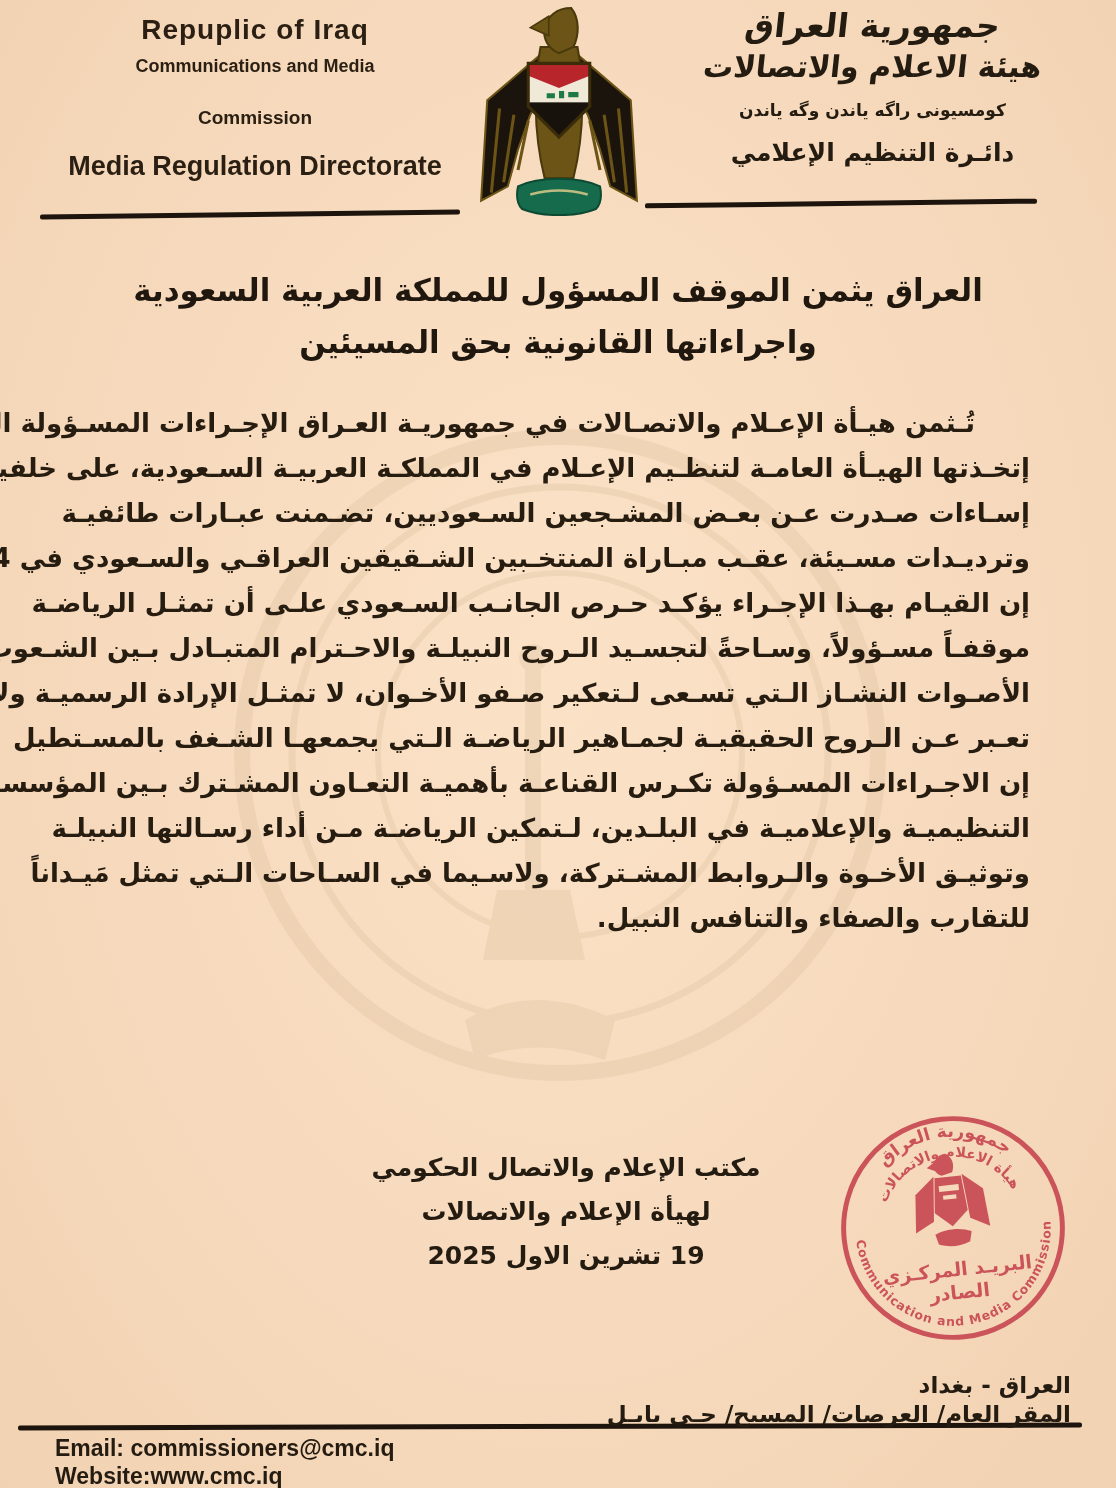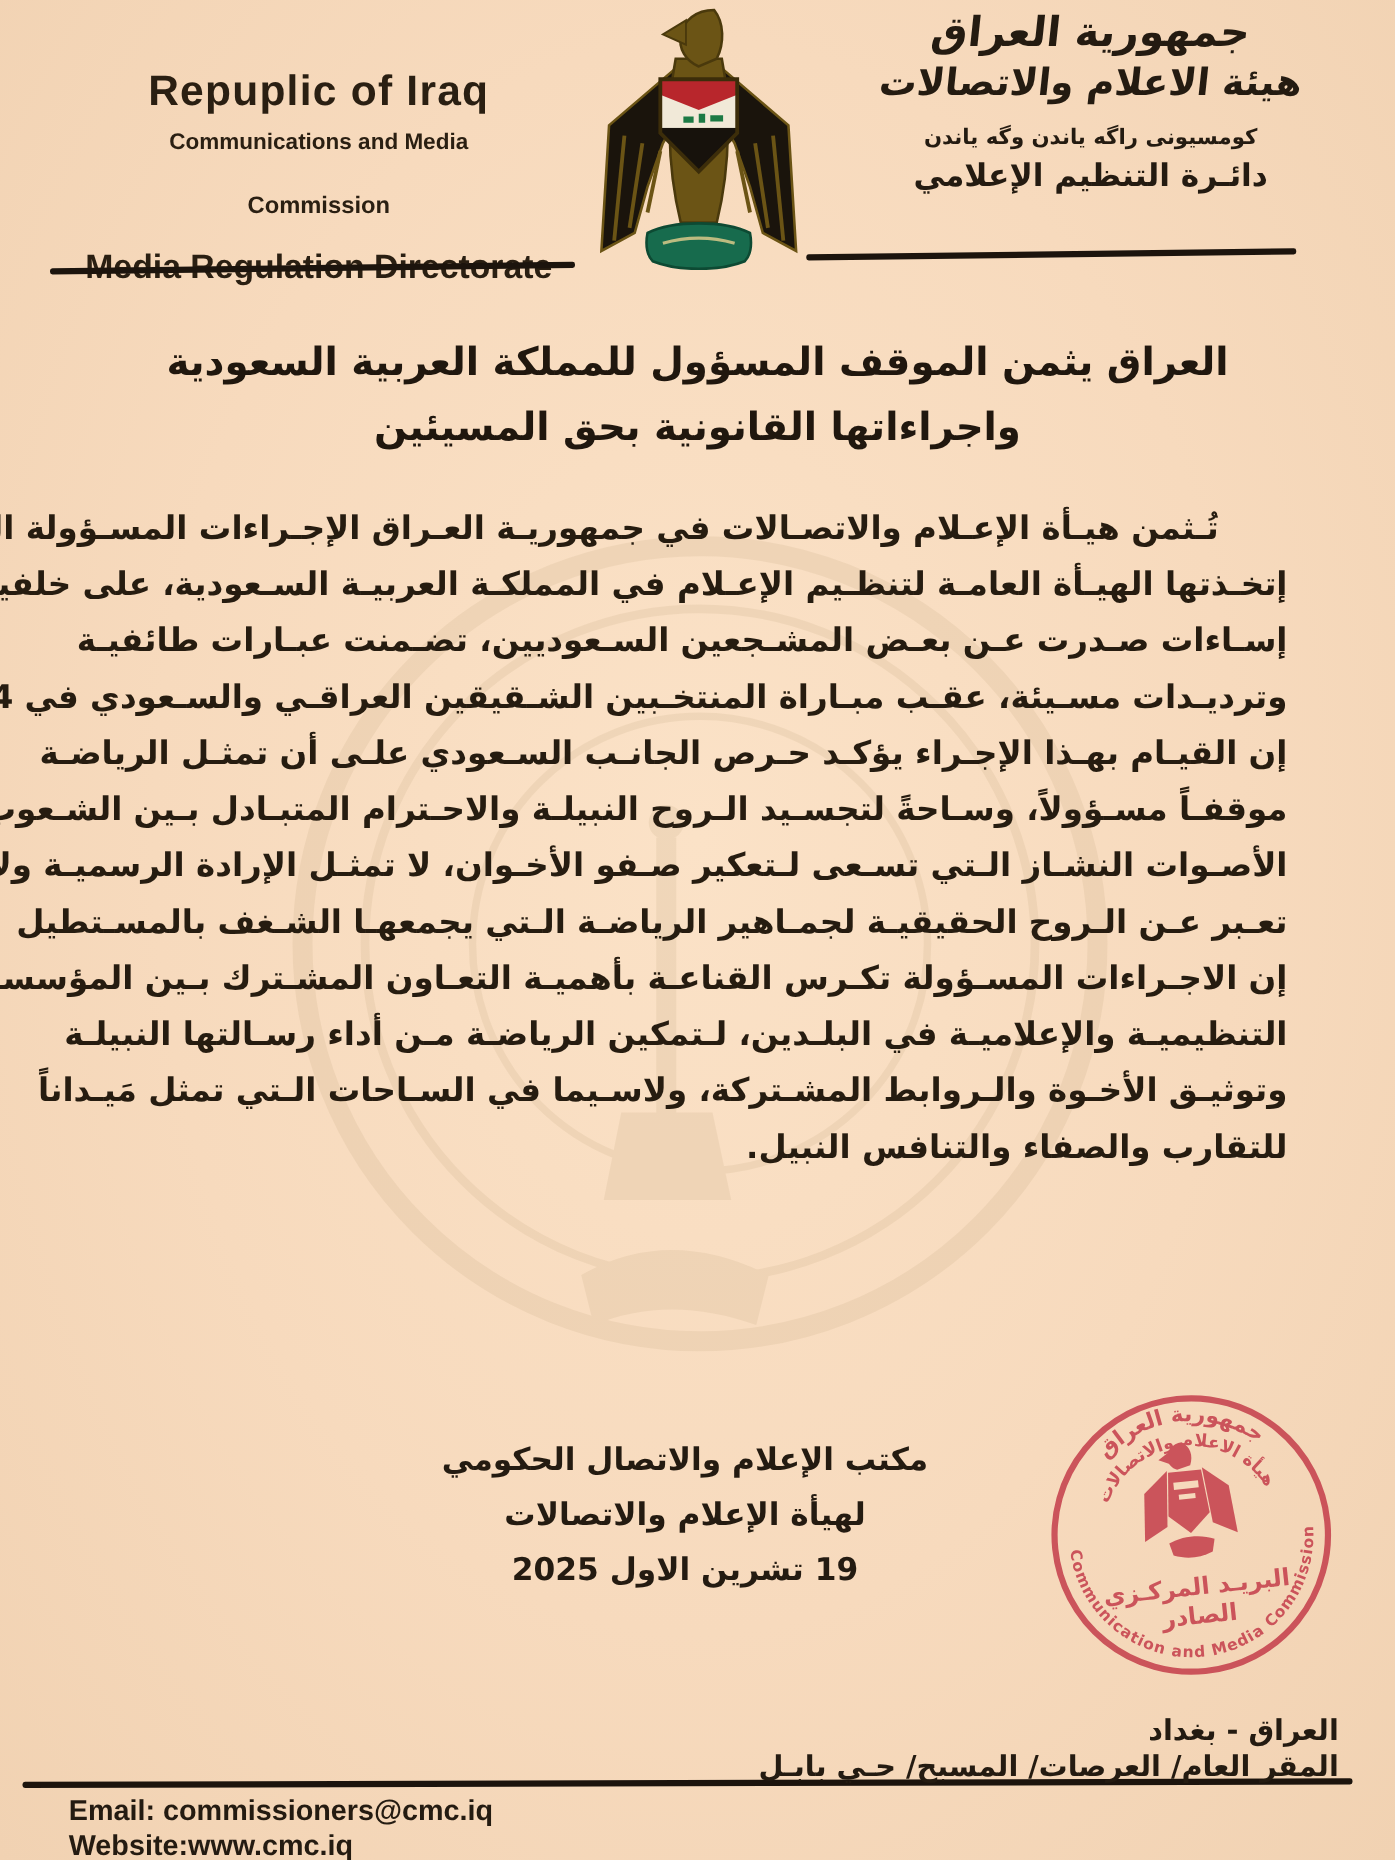--- a/index.html
+++ b/index.html
@@ -8,44 +8,44 @@
     position:relative;width:1116px;height:1488px;
     background:#f7dabd;
     background-image:radial-gradient(ellipse at 50% 45%, #fbe2c7 0%, #f7dabd 55%, #f1d2b2 100%);
     font-family:"DejaVu Sans", sans-serif;
     color:#241b11;
     overflow:hidden;
   }
   
   .header-en{position:absolute;left:40px;top:14px;width:430px;text-align:center;
     font-family:"Liberation Sans", sans-serif;font-weight:bold;color:#2a1f12;}
-  .header-en .l1{font-size:34px;letter-spacing:1px;margin-bottom:10px;margin-top:40px;}
+  .header-en .l1{font-size:28px;letter-spacing:1px;margin-bottom:10px;}
   .header-en .l2{font-size:18px;margin-bottom:30px;}
   .header-en .l3{font-size:19px;margin-bottom:22px;}
   .header-en .l4{font-size:27px;}
   .emblem{position:absolute;left:477px;top:6px;width:164px;height:210px;}
   .header-ar{position:absolute;left:700px;top:6px;width:345px;text-align:center;direction:rtl;color:#241b11;}
   .header-ar .a1{font-size:33px;font-weight:bold;transform:skewX(-6deg);}
   .header-ar .a2{font-size:30px;font-weight:bold;margin-top:4px;transform:skewX(-6deg);}
   .header-ar .a3{font-size:17px;font-weight:bold;margin-top:16px;}
-  .header-ar .a4{font-size:25px;font-weight:bold;margin-top:6px;}
+  .header-ar .a4{font-size:25px;font-weight:bold;margin-top:18px;}
   .rule{position:absolute;background:#1c140d;border-radius:2px;}
   .rule-left{left:40px;top:212px;width:420px;height:5px;transform:rotate(-0.7deg);}
   .rule-right{left:645px;top:201px;width:392px;height:5px;transform:rotate(-0.7deg);}
   
   .doc-title{position:absolute;left:0;top:264px;width:100%;text-align:center;direction:rtl;
     font-weight:bold;font-size:31px;line-height:52px;color:#20170e;}
   
   .body-text{position:absolute;left:88px;top:401px;width:942px;direction:rtl;
     font-size:26px;font-weight:bold;color:#261c10;}
   .bl{text-align:justify;text-align-last:justify;line-height:45px;white-space:nowrap;}
   .bl.first{text-indent:55px;}
   .bl.last{text-align-last:right;margin-bottom:4px;}
   
-  .signature{position:absolute;left:338px;top:1146px;width:420px;text-align:center;direction:rtl;
+  .signature{position:absolute;left:356px;top:1146px;width:420px;text-align:center;direction:rtl;
     font-weight:bold;font-size:25px;line-height:44px;color:#241b11;}
   
   .stamp{position:absolute;left:808px;top:1112px;width:290px;height:232px;transform:rotate(-6deg);opacity:0.88;}
   .stamp svg{width:290px;height:232px;}
   
   .watermark{position:absolute;left:225px;top:420px;width:670px;height:680px;opacity:0.12;pointer-events:none;}
   
   .rule-footer{left:18px;top:1424px;width:1064px;height:5px;transform:rotate(-0.15deg);}
   .footer-left{position:absolute;left:55px;top:1434px;font-family:"Liberation Sans", sans-serif;
     font-weight:bold;font-size:23px;line-height:28px;color:#241b11;}

